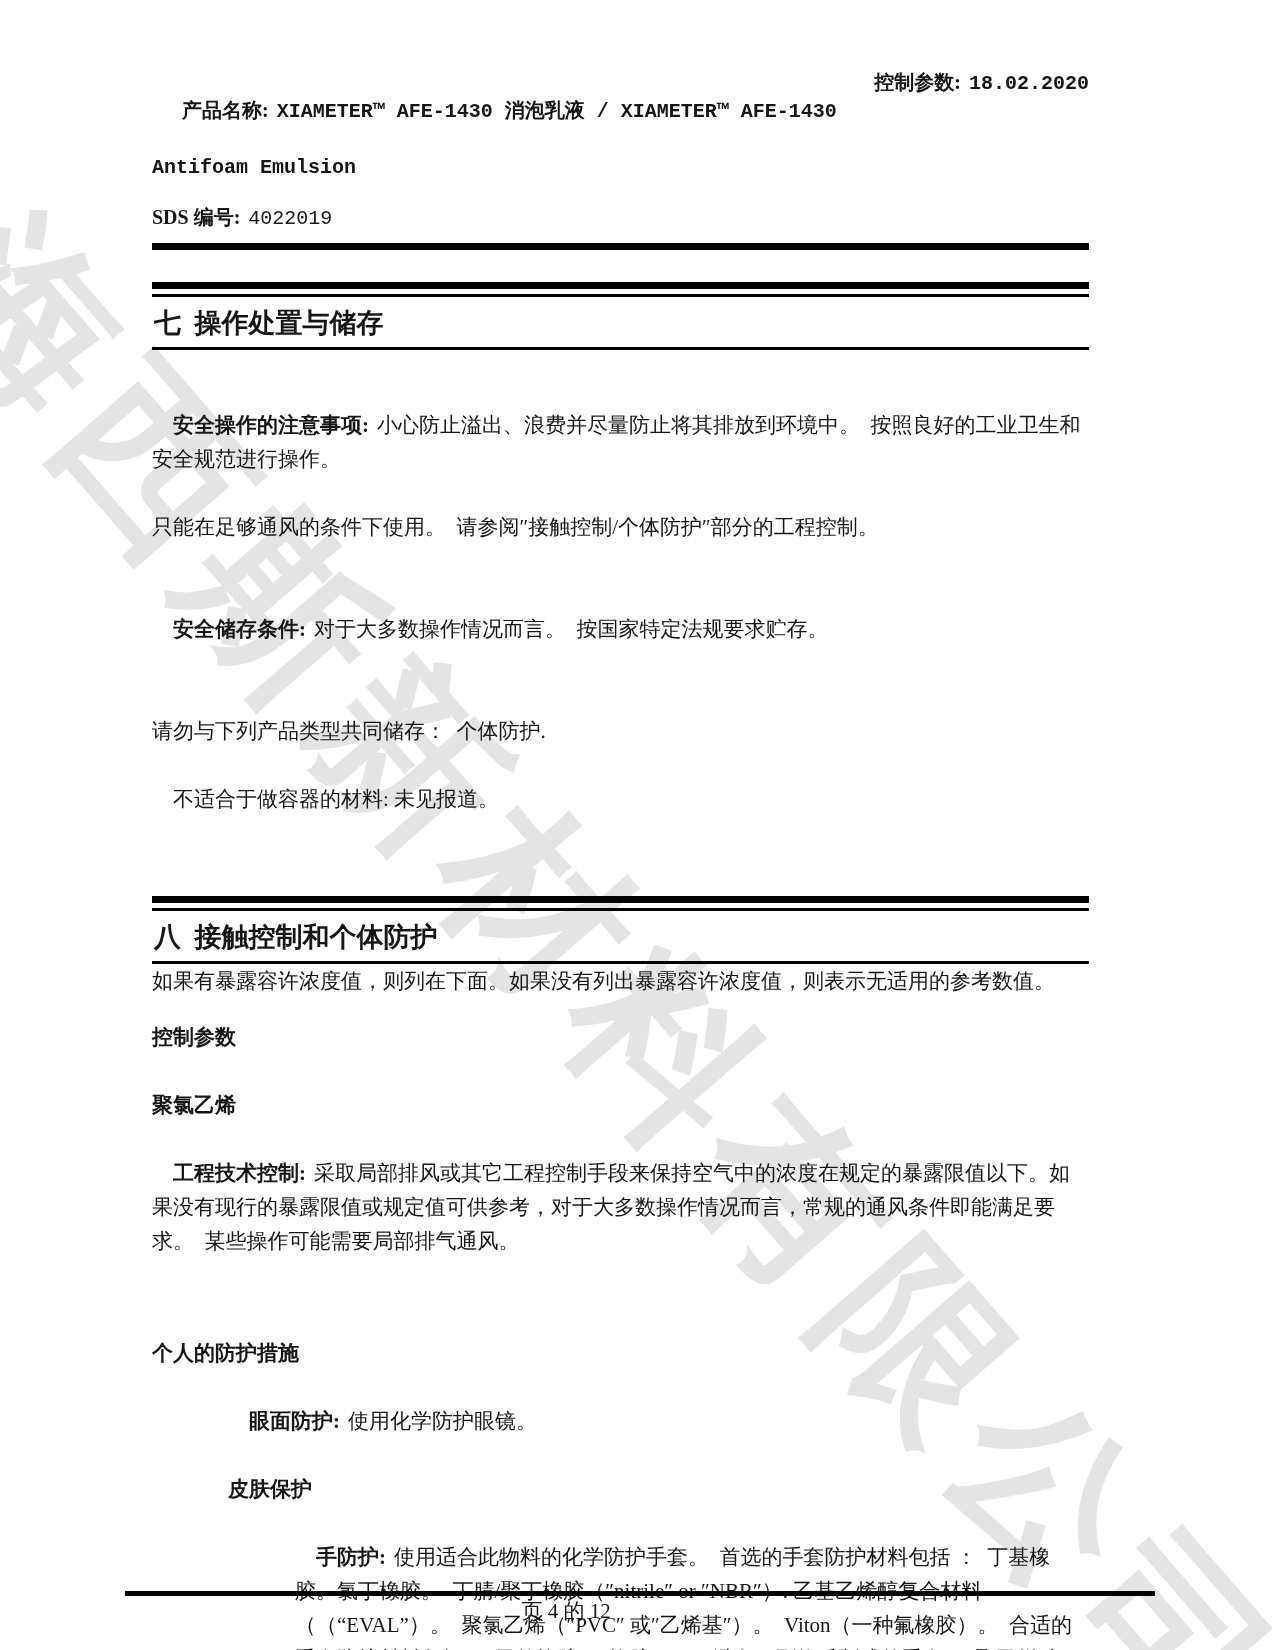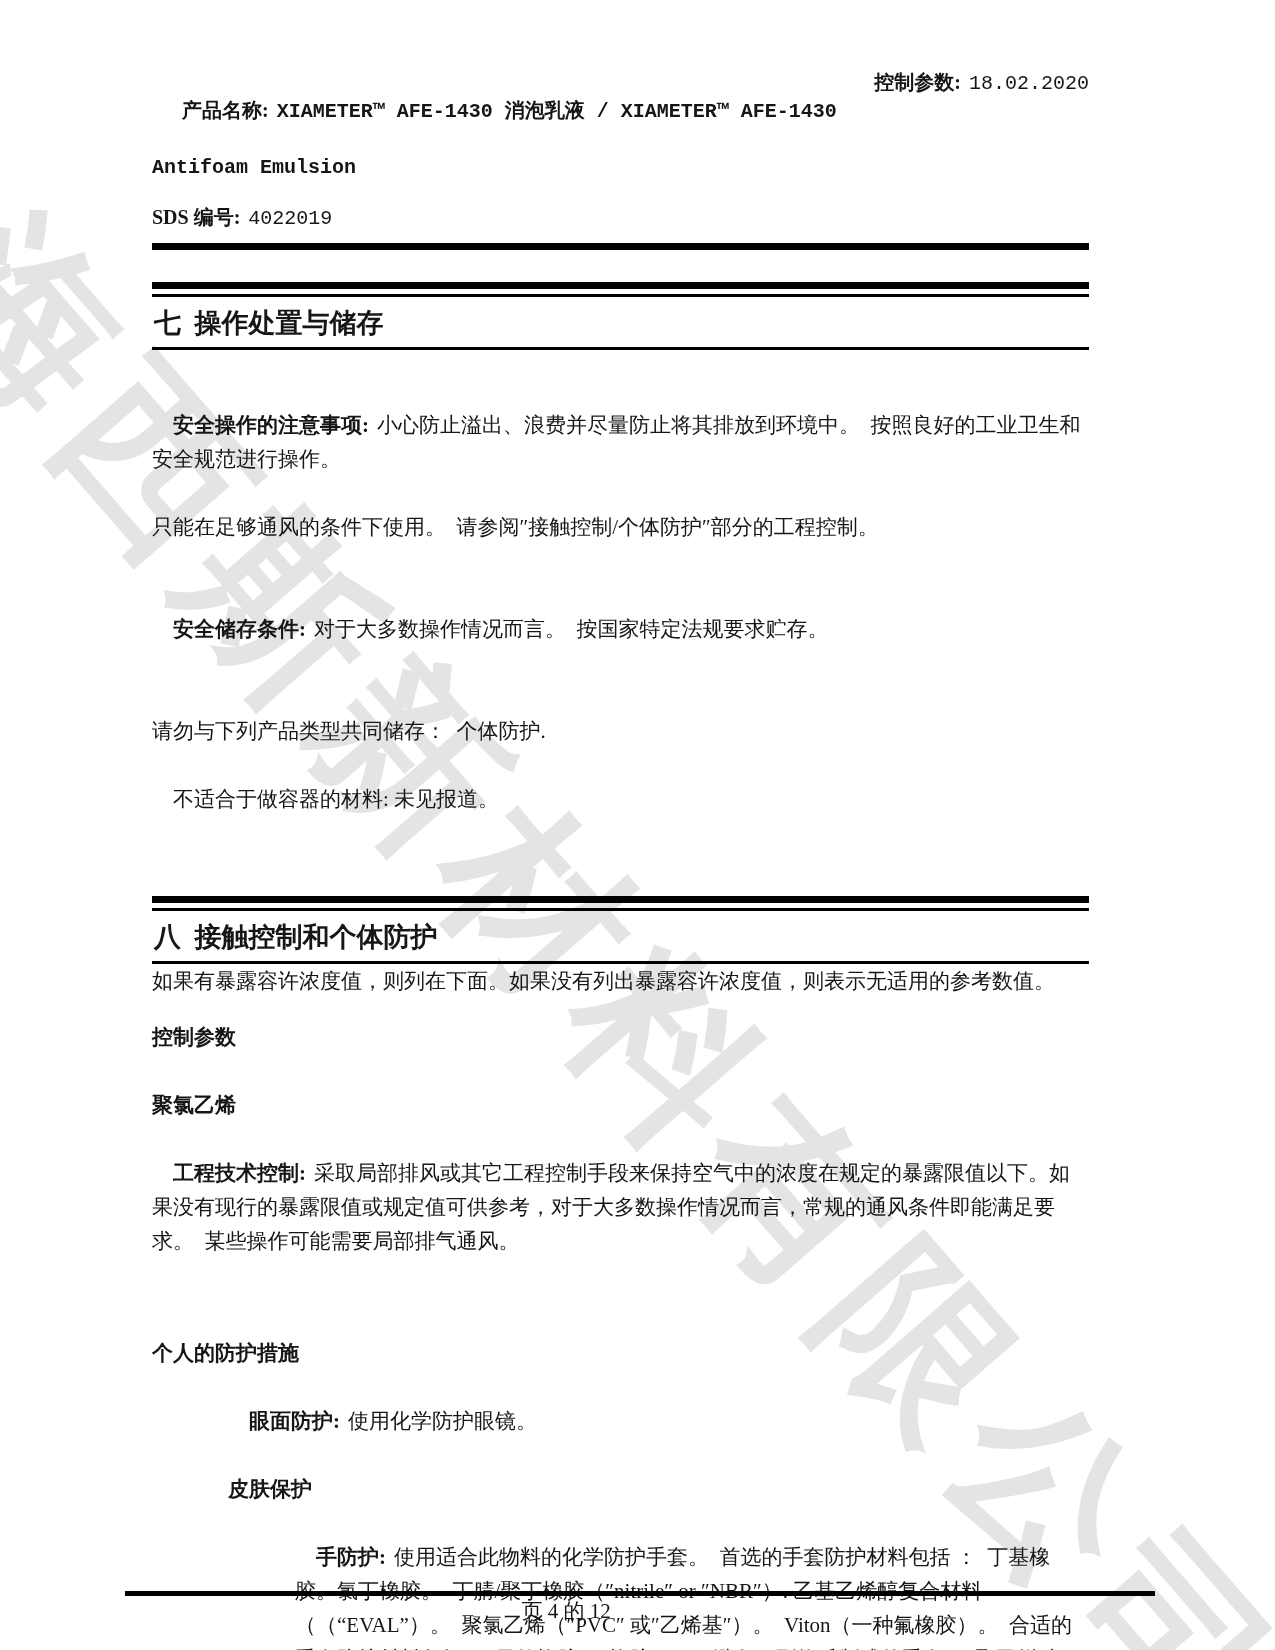--- a/index.html
+++ b/index.html
@@ -31,21 +31,21 @@
     padding:68px 186px 0 152px;
   }
   .txt { font-size:21px; line-height:34px; white-space:pre-wrap; }
   .lbl { font-weight:bold; margin-right:8px; }
   .mono { font-family:"Liberation Mono","DejaVu Sans Mono",monospace; }
 
   .header-row { display:flex; justify-content:space-between; align-items:flex-start;
                 font-size:20px; line-height:28px; white-space:pre-wrap; }
   .product { font-weight:bold; max-width:700px; }
   .issue { font-weight:bold; white-space:nowrap; }
-  .issue .val { font-weight:normal; }
+  .issue .val { font-weight:bold; }
   .product-line2 { font-size:20px; line-height:28px; font-weight:bold; }
   .sds-row { margin-top:22px; font-size:20px; }
   .sds-row .val { font-weight:normal; }
 
   .bar-thick { height:7px; background:#000; margin-top:12px; }
 
   .sec-rules-top { margin-top:32px; border-top:7px solid #000; border-bottom:3px solid #000; height:5px; }
   .sec-title { font-size:27px; font-weight:bold; line-height:34px; margin:9px 0 7px 2px; white-space:pre-wrap; }
   .sec-rule-bottom { border-top:3px solid #000; height:0; }
 

